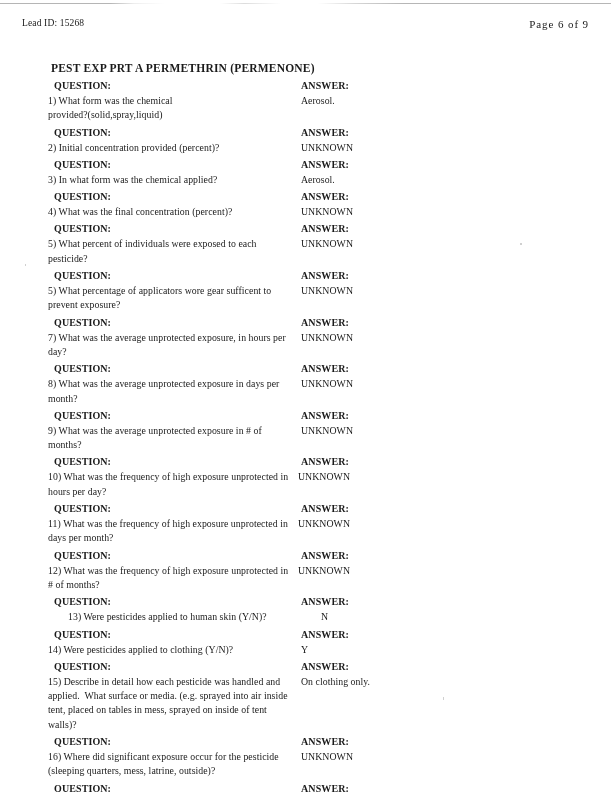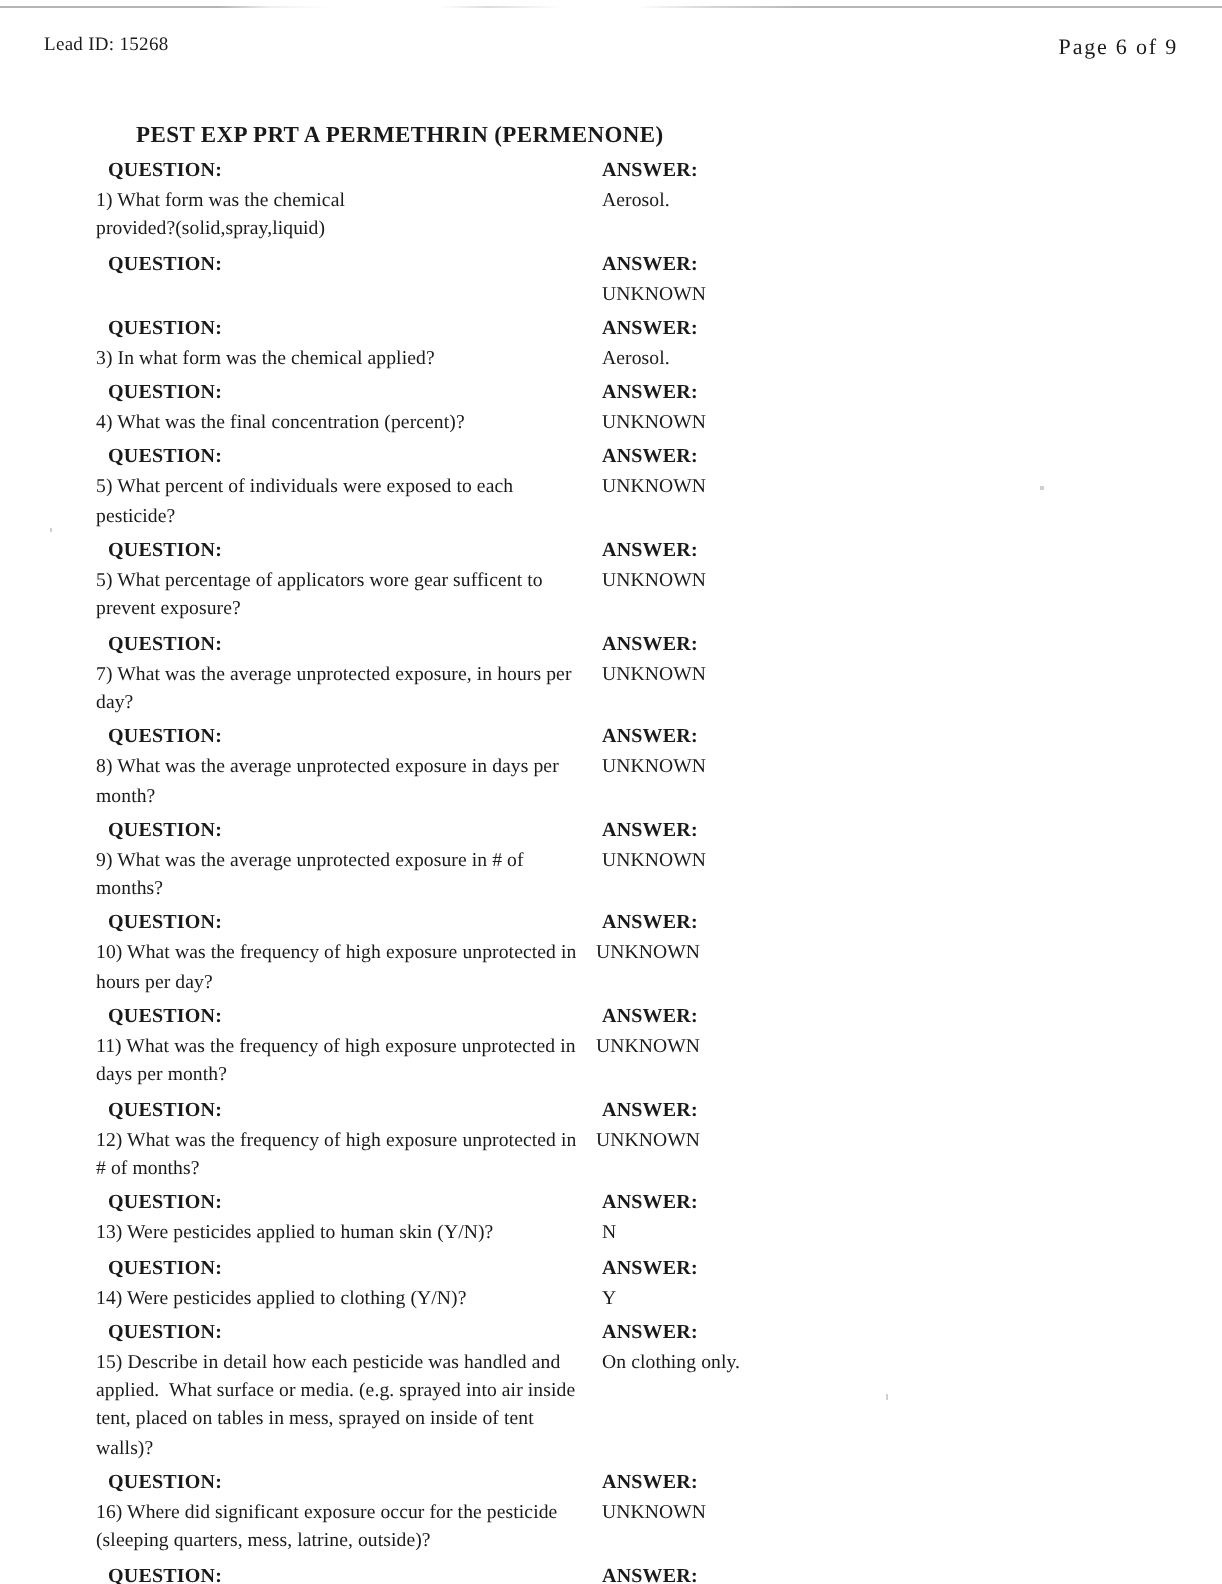--- a/index.html
+++ b/index.html
@@ -71,21 +71,21 @@
     position: absolute;
     top: 62px;
     left: 48px;
     width: 520px;
   }
 
   .form-title {
     font-size: 11.5px;
     font-weight: bold;
     letter-spacing: 0.2px;
-    margin: 0 0 6px 20px;
+    margin: 0 0 6px 3px;
     white-space: nowrap;
   }
 
   .qa-list {
     position: relative;
   }
 
   .qa-item {
     position: relative;
     margin-bottom: 4px;
@@ -172,20 +172,21 @@
 provided?(solid,spray,liquid)</div>
           <div class="a-text indent">Aerosol.</div>
         </div>
       </div>
       <div class="qa-item">
         <div class="label-line">
           <span class="q-label">QUESTION:</span>
           <span class="a-label">ANSWER:</span>
         </div>
         <div class="text-line" style="height: 14.3px;">
+          <div class="q-text">2) Initial concentration provided (percent)?</div>
           <div class="a-text indent">UNKNOWN</div>
         </div>
       </div>
       <div class="qa-item">
         <div class="label-line">
           <span class="q-label">QUESTION:</span>
           <span class="a-label">ANSWER:</span>
         </div>
         <div class="text-line" style="height: 14.3px;">
           <div class="q-text">3) In what form was the chemical applied?</div>
@@ -288,21 +289,21 @@
           <div class="q-text">12) What was the frequency of high exposure unprotected in
 # of months?</div>
           <div class="a-text tight">UNKNOWN</div>
         </div>
       </div>
       <div class="qa-item">
         <div class="label-line">
           <span class="q-label">QUESTION:</span>
           <span class="a-label">ANSWER:</span>
         </div>
-        <div class="text-line" style="height: 14.3px;">
+        <div class="text-line" style="height: 14.3px; margin-left: 20px;">
           <div class="q-text">13) Were pesticides applied to human skin (Y/N)?</div>
           <div class="a-text indent">N</div>
         </div>
       </div>
       <div class="qa-item">
         <div class="label-line">
           <span class="q-label">QUESTION:</span>
           <span class="a-label">ANSWER:</span>
         </div>
         <div class="text-line" style="height: 14.3px;">

